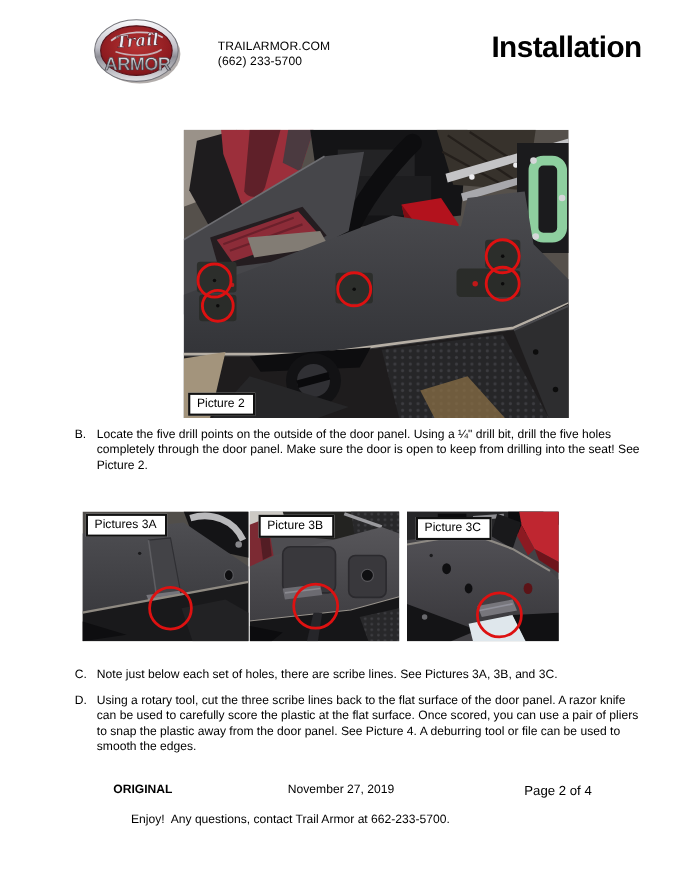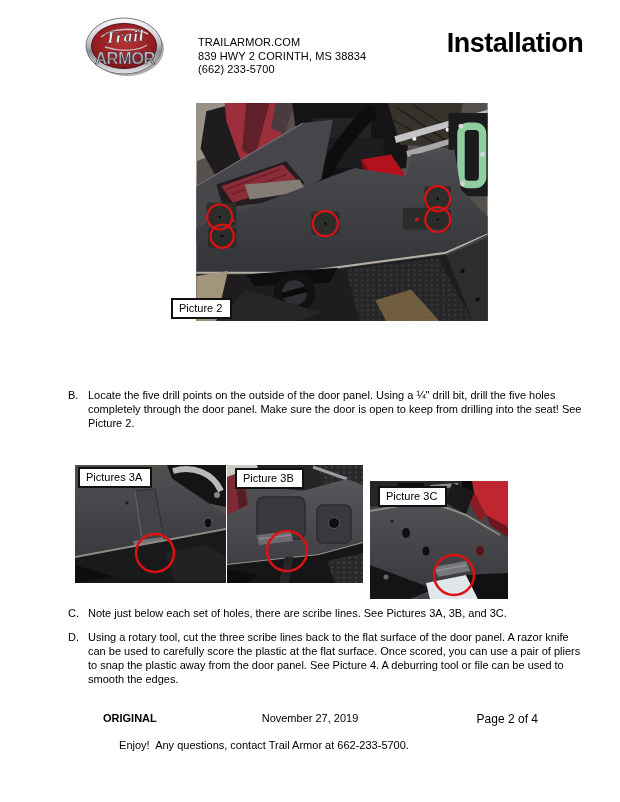--- a/index.html
+++ b/index.html
@@ -11,24 +11,24 @@
   
   .logo { position:absolute; left:84px; top:13px; width:82px; height:66px; }
   .contact { position:absolute; left:198px; top:36px; font-size:11px; line-height:13.5px; letter-spacing:0.1px; }
   .title { position:absolute; left:394px; top:12px; width:212px; text-align:center;
            font-size:27px; line-height:33px; font-weight:bold; letter-spacing:-0.5px; }
   
   .figure { position:absolute; }
   .figure svg { display:block; width:100%; height:100%; }
   .pic-label { position:absolute; background:#fff; border:2px solid #111;
                font-size:11px; line-height:13px; padding:2px 8px 2px 6px; white-space:nowrap; }
-  .fig-p2  { left:167px; top:103px; width:350px; height:218px; }
+  .fig-p2  { left:167px; top:118px; width:350px; height:262px; }
   .fig-3a  { left:75px;  top:465px; width:151px; height:118px; }
   .fig-3b  { left:227px; top:465px; width:136px; height:118px; }
-  .fig-3c  { left:370px; top:465px; width:138px; height:118px;margin-top:16px; }
+  .fig-3c  { left:370px; top:465px; width:138px; height:118px; }
   .fig-p2 .pic-label { left:4px; bottom:2px; }
   .fig-3a .pic-label { left:3px; top:2px; }
   .fig-3b .pic-label { left:8px; top:3px; }
   .fig-3c .pic-label { left:8px; top:5px; }
   
   .step { position:absolute; left:68px; display:flex; font-size:11px; line-height:14px; }
   .step .letter { width:20px; flex:none; }
   .step .text   { width:494px; }
   .step-b { top:388px; }
   .step-c { top:606px; }
@@ -70,21 +70,20 @@
       <ellipse cx="40" cy="33" rx="32.5" ry="22.5" fill="url(#lg-red)" stroke="#55121a" stroke-width="1"></ellipse>
       <path d="M17,24 C28,15 52,14 64,21" stroke="#d8d8de" stroke-width="1.6" fill="none" opacity="0.85"></path>
       <text x="41" y="29" font-family="DejaVu Serif, serif" font-style="italic" font-weight="bold" font-size="15" fill="#e9e9ef" stroke="#46121a" stroke-width="0.5" text-anchor="middle" transform="rotate(-4 41 29)">Trail</text>
       <path d="M21,34 C36,39 54,38 63,32" stroke="#d0d0d6" stroke-width="1.4" fill="none" opacity="0.8"></path>
       <text x="41" y="51" font-family="Liberation Sans, sans-serif" font-weight="bold" font-size="16.5" letter-spacing="-0.5" fill="url(#lg-chrome2)" stroke="#3c3c42" stroke-width="0.6" text-anchor="middle">ARMOR</text>
     </svg>
   </div>
 
   <div class="contact">
     <div>TRAILARMOR.COM</div>
-    <div>839 HWY 2 CORINTH, MS 38834</div>
     <div>(662) 233-5700</div>
   </div>
 
   <h1 class="title" style="margin:15px;">
     <div>Installation</div>
   </h1>
 
   <div class="figure fig-p2">
     <svg viewBox="0 0 350 262">
       <defs>

